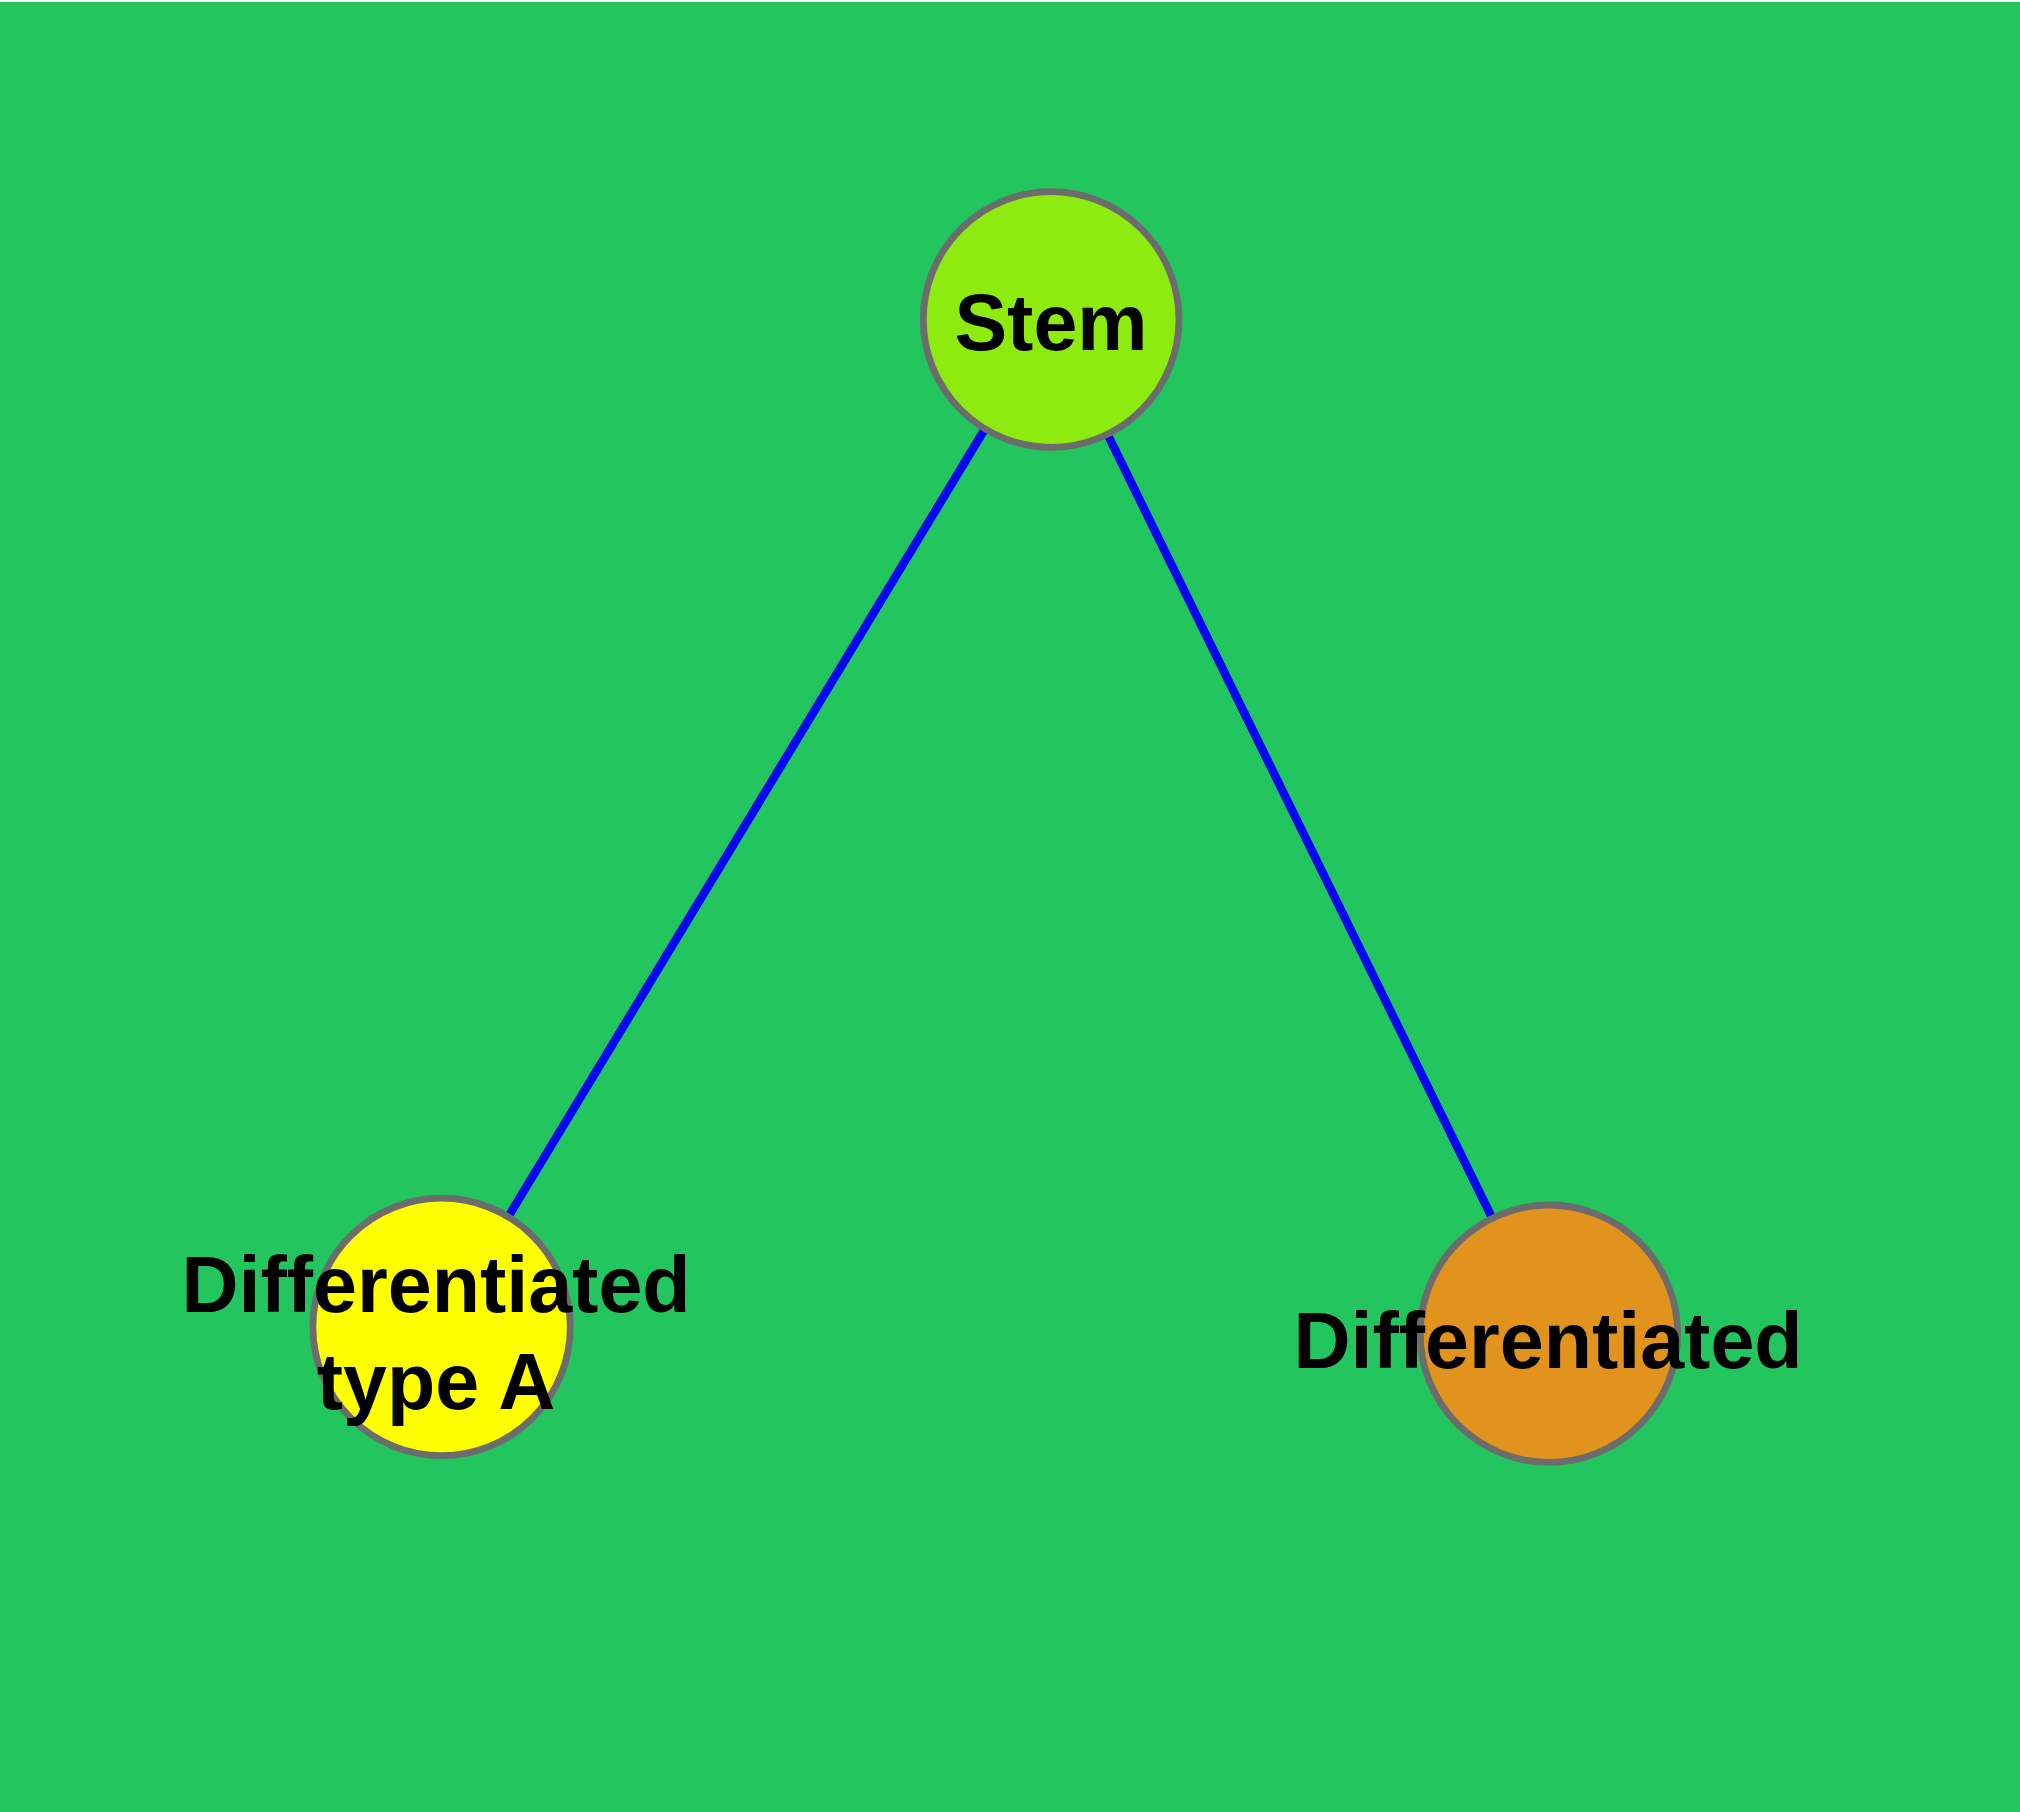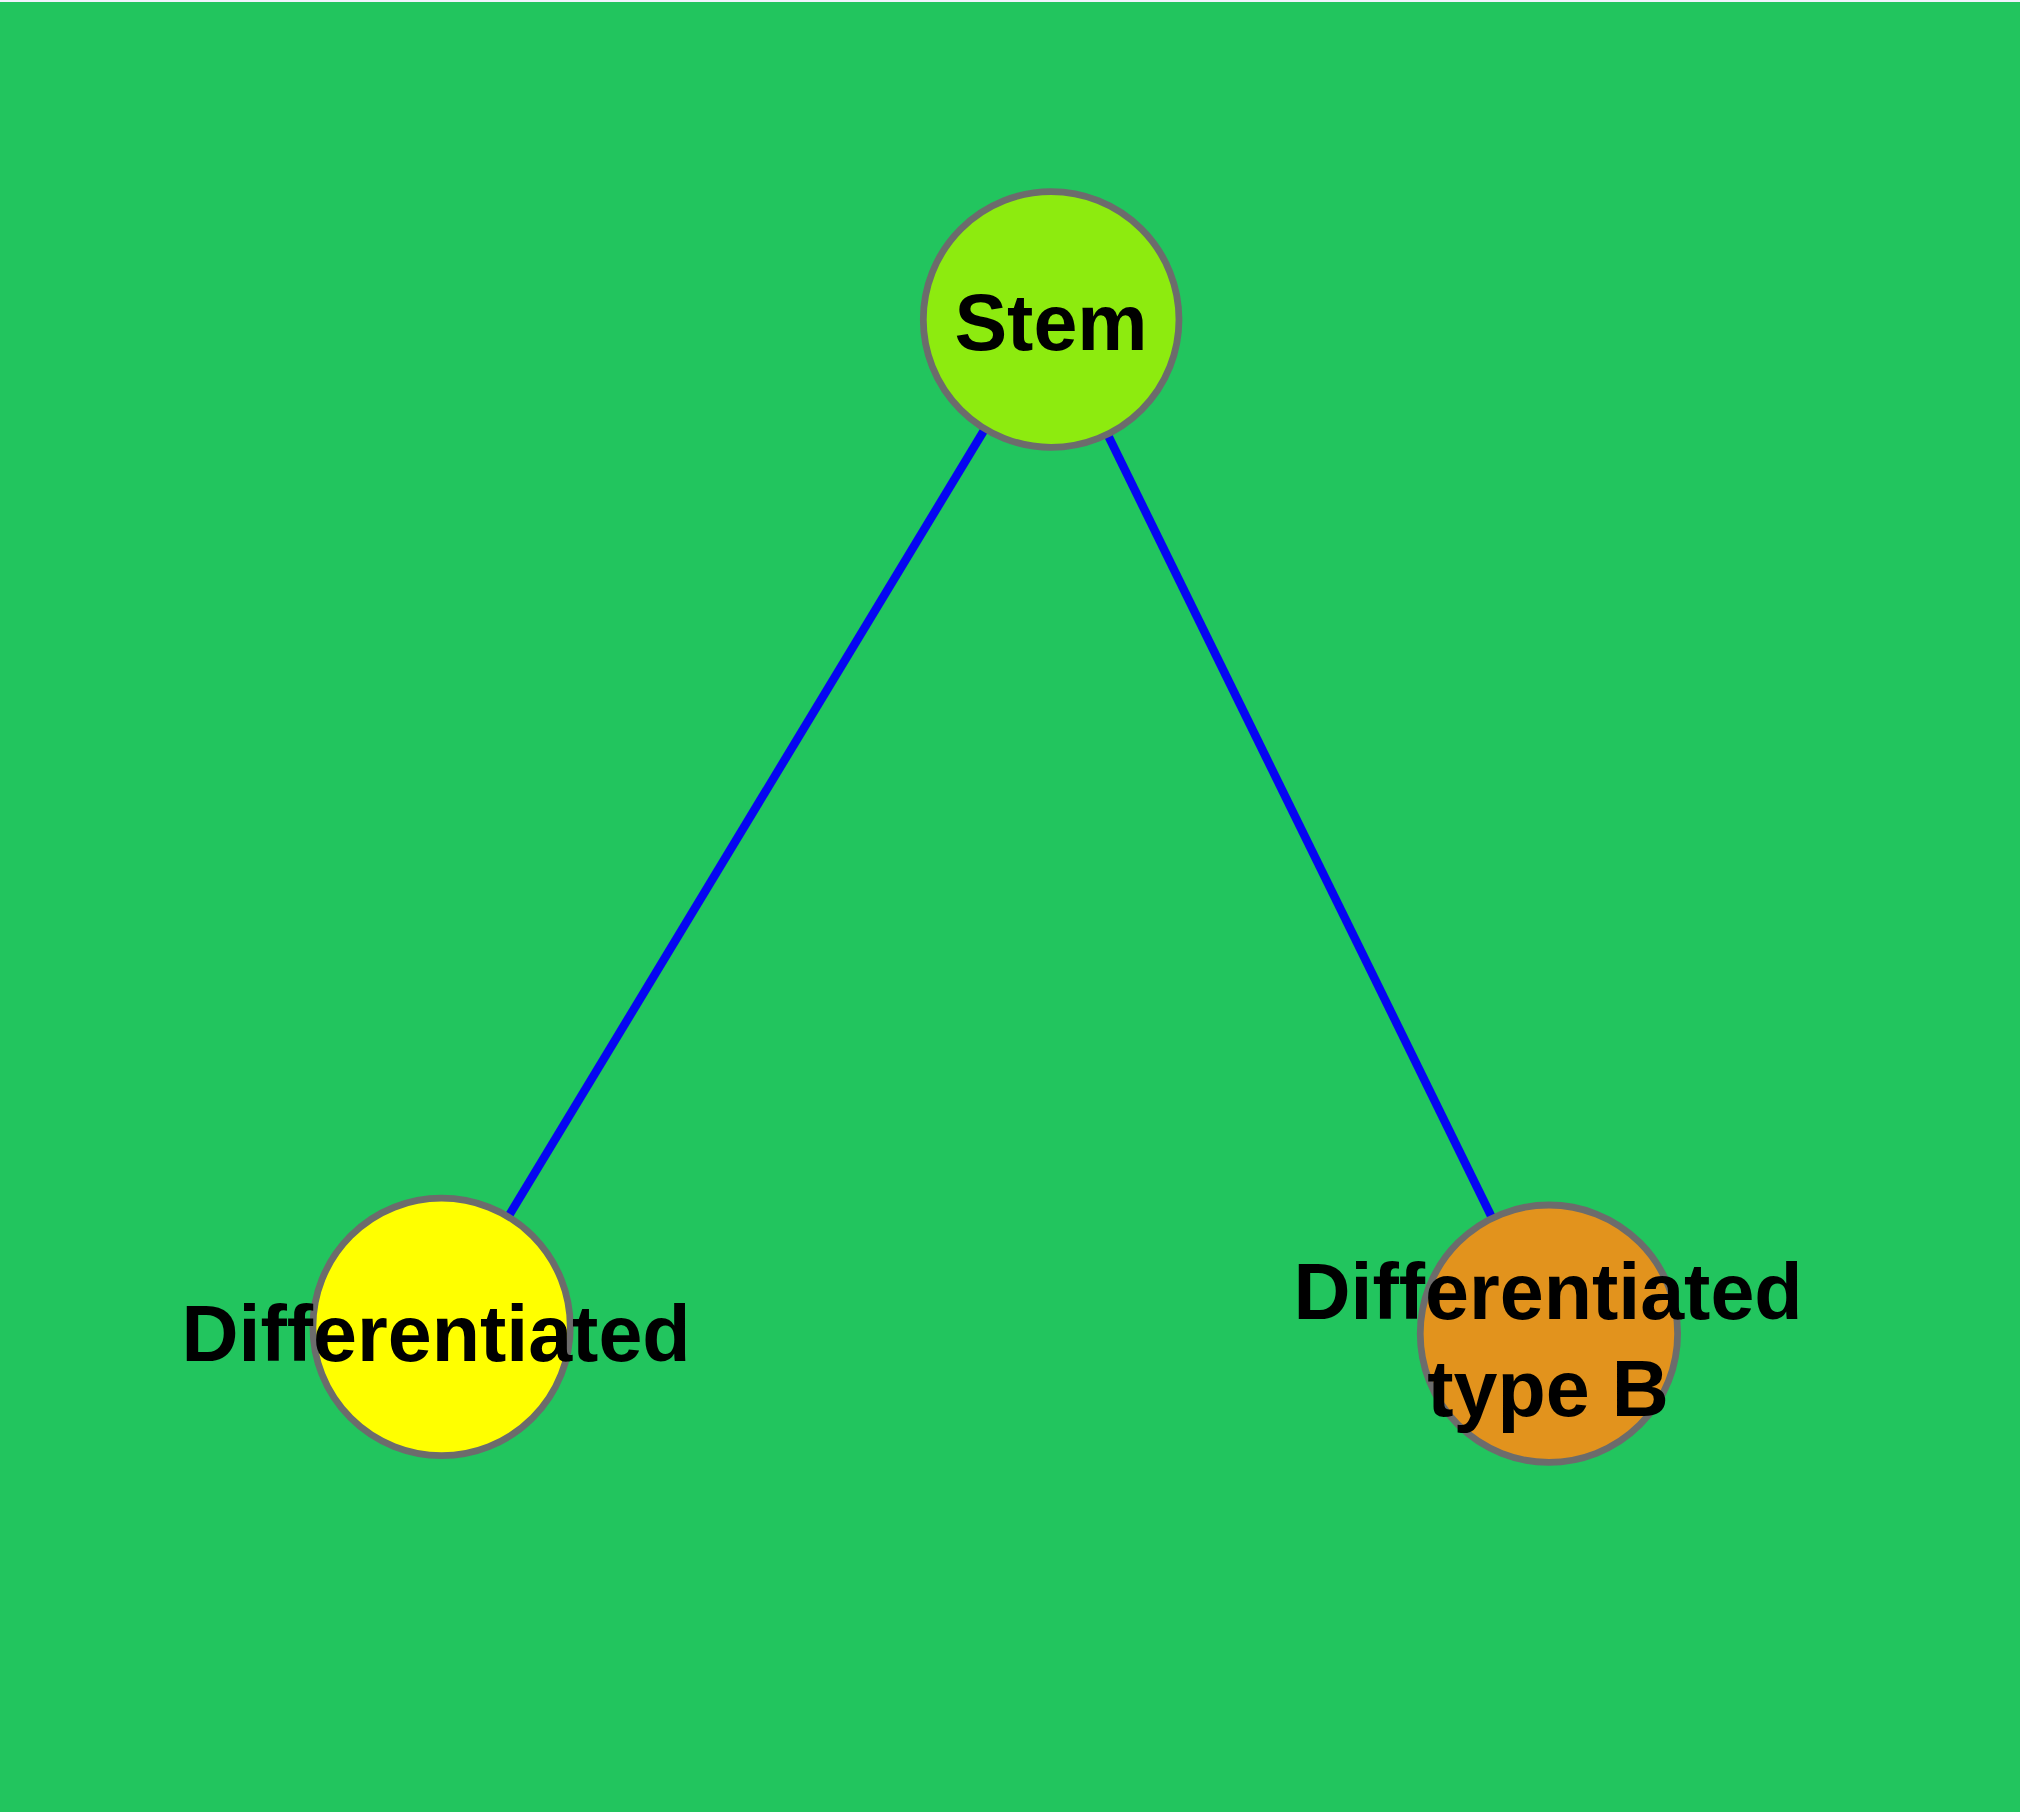--- a/index.html
+++ b/index.html
@@ -51,21 +51,21 @@
     <circle cx="520" cy="1565" r="152" stroke-width="8" fill="#FFFF00" stroke="#6C6C6C"></circle>
     <circle cx="1828" cy="1573" r="152" stroke-width="8" fill="#E2931D" stroke="#6C6C6C"></circle>
   </svg>
 
   <div class="node-label" style="left:1051px; top:320px;">
     <span class="label-line">Stem</span>
   </div>
 
   <div class="node-label" style="left:436px; top:1331px;">
     <span class="label-line">Differentiated</span>
+    <span class="label-line">type A</span>
   </div>
 
   <div class="node-label" style="left:1548px; top:1338px;">
     <span class="label-line">Differentiated</span>
-    <span class="label-line">type B</span>
   </div>
 
 </div>
 
 
 </body></html>

